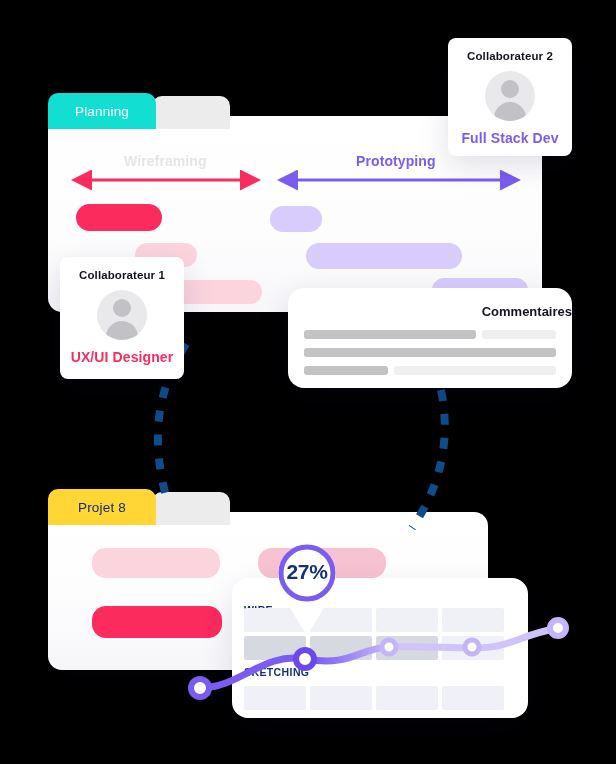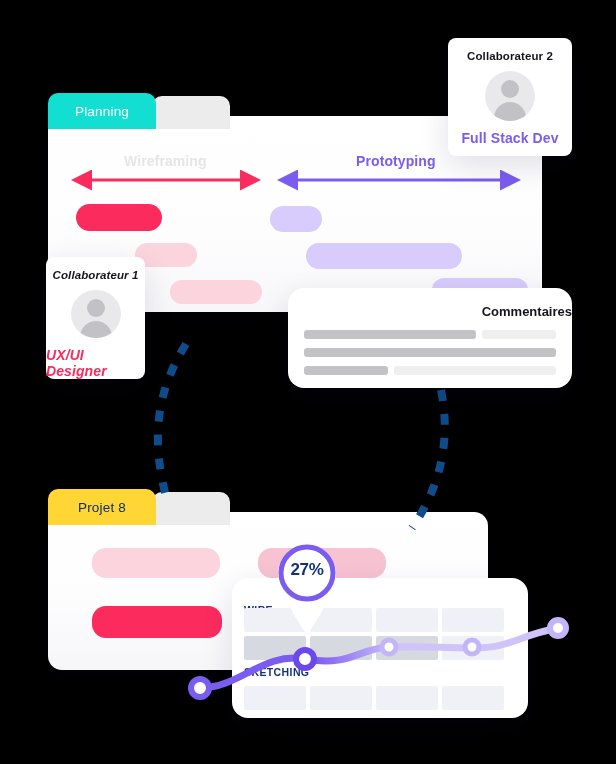--- a/index.html
+++ b/index.html
@@ -144,21 +144,21 @@
     border-radius: 16px 16px 0 0;
     background: #c2c2c6;
     left: 9px; top: 31px;
   }
   .collab-role {
     margin-top: 9px;
     font-size: 14px;
     font-weight: 700;
     letter-spacing: 0.1px;
   }
-  #collab1 { left: 46px; top: 257px; width: 99px; height: 110px; z-index: 14; font-style: italic; }
+  #collab1 { left: 60px; top: 257px; width: 124px; height: 110px; z-index: 14; }
   #collab1 .collab-role { color: #fb2b5e; }
   #collab2 { left: 448px; top: 38px; width: 124px; height: 106px; z-index: 14; }
   #collab2 .collab-role { color: #7b5cf0; }
 
   
   #commentaires {
     left: 288px;
     top: 288px;
     width: 284px;
     height: 100px;
@@ -214,21 +214,21 @@
     top: 538px;
     width: 70px;
     height: 98px;
     z-index: 25;
   }
   #pin .pct {
     position: absolute;
     left: 0; right: 0;
     top: 22px;
     text-align: center;
-    font-size: 17px;
+    font-size: 21px;
     font-weight: 700;
     color: #14327a;
     letter-spacing: -0.3px;
   }
 
   
   #dash-layer { position: absolute; left: 0; top: 0; z-index: 10; }
   #wave-layer { position: absolute; left: 0; top: 0; z-index: 22; }
 </style>
 </head>

